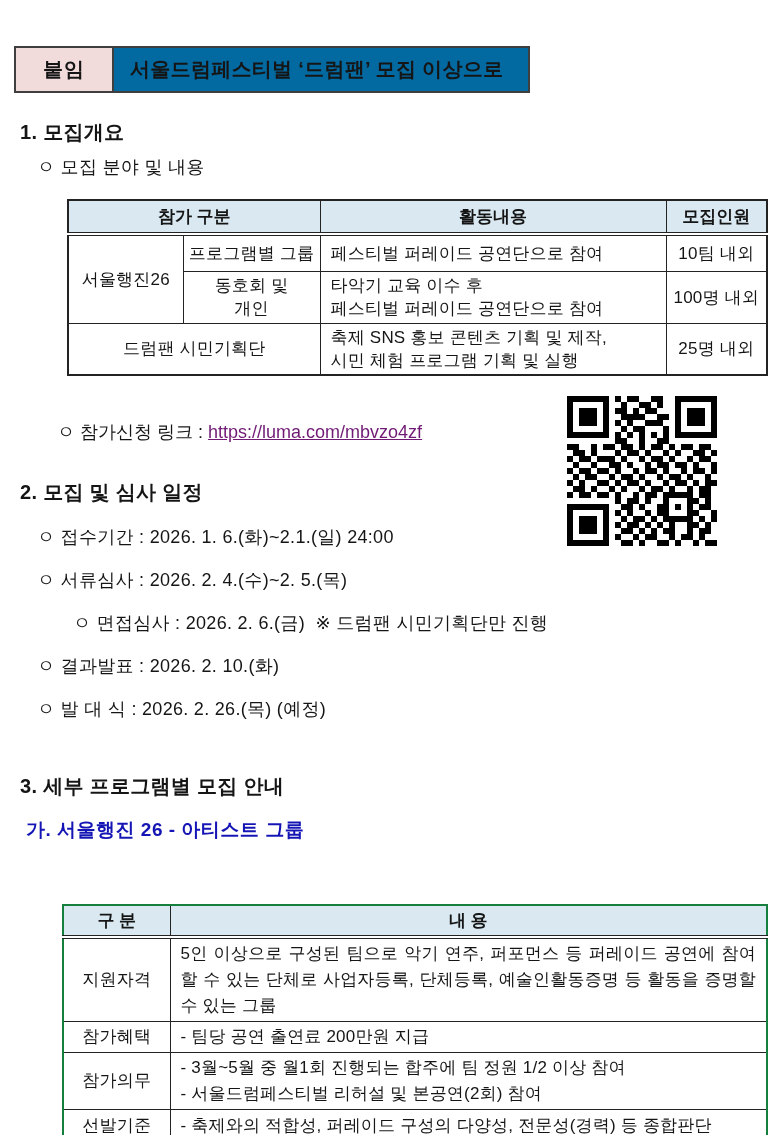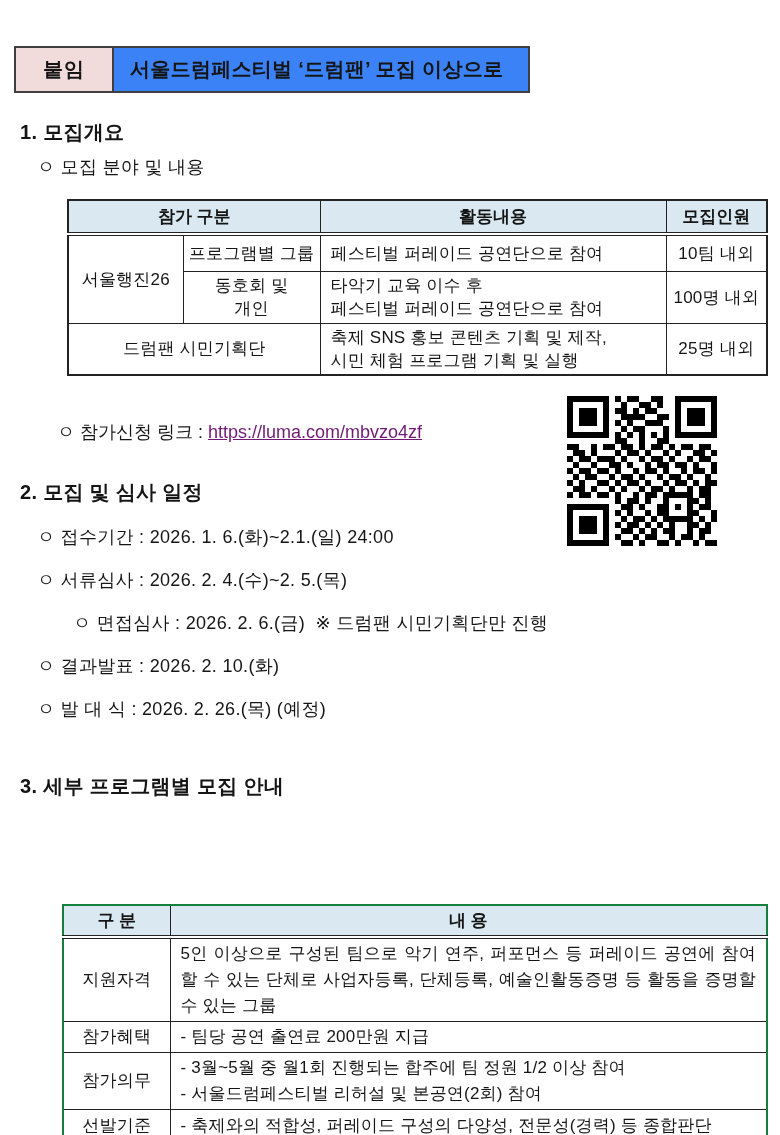--- a/index.html
+++ b/index.html
@@ -2,21 +2,21 @@
 <html><head>
 <meta charset="utf-8">
 <style>
   html,body{margin:0;padding:0;background:#ffffff;}
   .page{
     position:relative;width:780px;height:1135px;background:#ffffff;overflow:hidden;
     font-family:"Liberation Sans","DejaVu Sans",sans-serif;color:#151515;
   }
   
   .header-box{position:absolute;left:14px;top:46px;width:516px;height:47px;
-    border:2px solid #3f3f3f;display:flex;box-sizing:border-box;background:#3b82f6;}
+    border:2px solid #3f3f3f;display:flex;box-sizing:border-box;background:#0369a1;}
   .badge-cell{width:96px;background:#f2dcdb;border-right:2px solid #3f3f3f;
     display:flex;align-items:center;justify-content:center;
     font-size:20px;font-weight:bold;letter-spacing:1px;}
   .title-cell{flex:1;display:flex;align-items:center;padding-left:16px;
     font-size:20px;font-weight:bold;letter-spacing:.3px;}
   
   .sec-heading{position:absolute;font-size:20px;font-weight:bold;letter-spacing:.3px;}
   .sh1{left:20px;top:119px;}
   .sh2{left:20px;top:479px;}
   .sh3{left:20px;top:773px;}
@@ -439,20 +439,21 @@
       </svg></div>
 
   <div class="sec-heading sh2">2. 모집 및 심사 일정</div>
   <div class="s2-item s2-0">ㅇ 접수기간 : 2026. 1. 6.(화)~2.1.(일) 24:00</div>
   <div class="s2-item s2-1">ㅇ 서류심사 : 2026. 2. 4.(수)~2. 5.(목)</div>
   <div class="s2-item s2-2">ㅇ 면접심사 : 2026. 2. 6.(금)  ※ 드럼팬 시민기획단만 진행</div>
   <div class="s2-item s2-3">ㅇ 결과발표 : 2026. 2. 10.(화)</div>
   <div class="s2-item s2-4">ㅇ 발 대 식 : 2026. 2. 26.(목) (예정)</div>
 
   <div class="sec-heading sh3">3. 세부 프로그램별 모집 안내</div>
+  <div class="sub3">가. 서울행진 26 - 아티스트 그룹</div>
 
   <table class="t2">
     <colgroup>
         <col style="width:107px">
         <col style="width:597px">
       </colgroup>
     <tbody>
         <tr style="height:32px">
       <th>구 분</th>
       <th>내 용</th>

